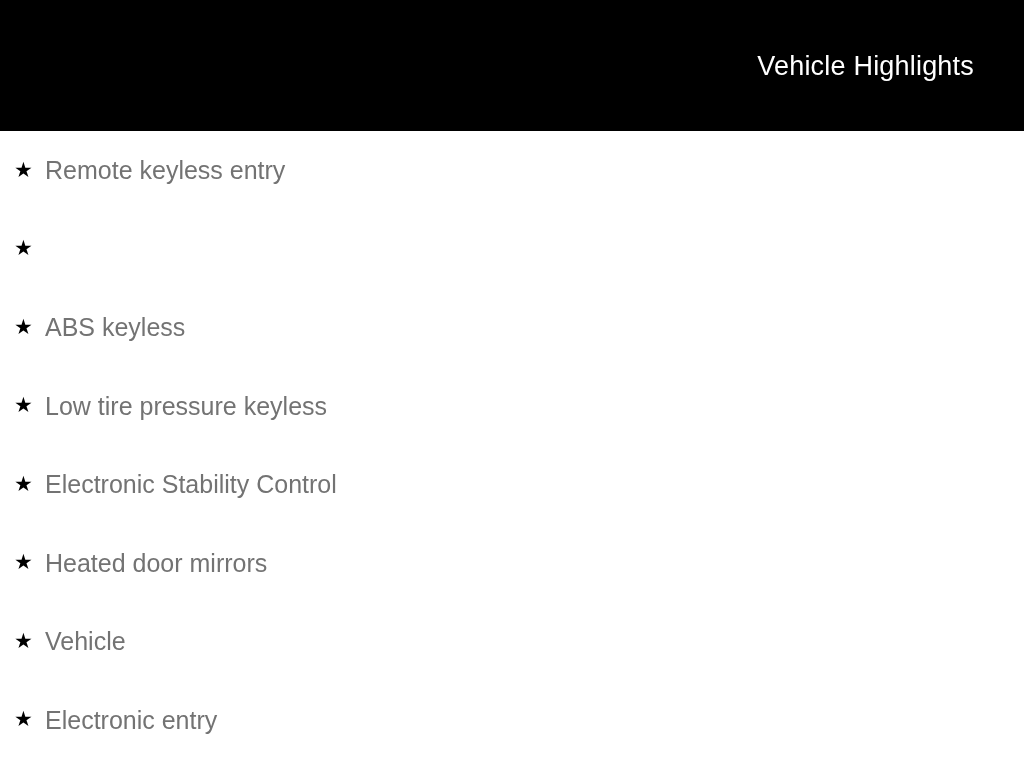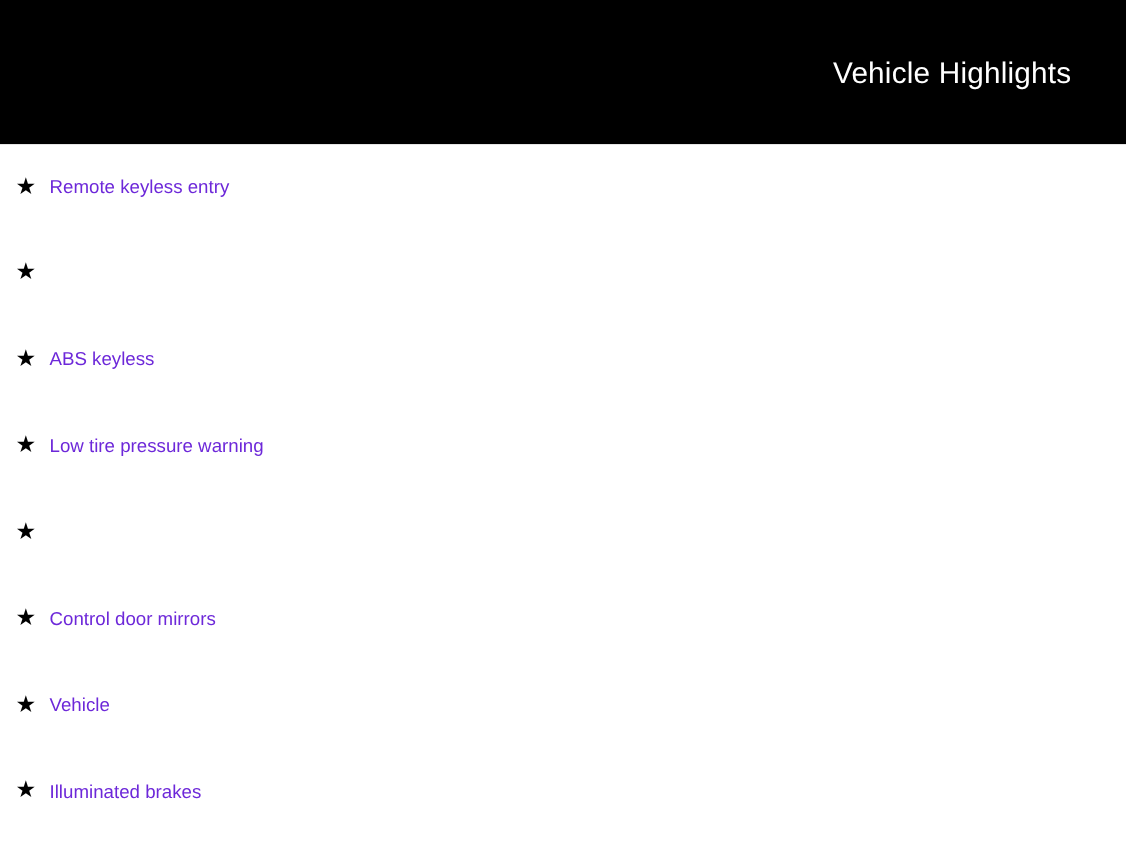--- a/index.html
+++ b/index.html
@@ -65,23 +65,23 @@
     min-width: 22px;
     font-size: 21px;
     line-height: 21px;
     color: #000000;
     text-align: left;
     margin-right: 9px;
     transform: translateY(-1px);
   }
 
   .feature-label {
-    font-size: 17px;
+    font-size: 25px;
     line-height: 28px;
-    color: #6d28d9;
+    color: #737373;
     font-weight: 400;
     white-space: nowrap;
   }
 </style>
 </head>
 <body>
 
 <div class="page">
 
   <div class="header-bar">
@@ -99,37 +99,38 @@
       <span class="star-icon">★</span>
     </li>
 
     <li class="feature-item">
       <span class="star-icon">★</span>
       <span class="feature-label">ABS keyless</span>
     </li>
 
     <li class="feature-item">
       <span class="star-icon">★</span>
-      <span class="feature-label">Low tire pressure warning</span>
+      <span class="feature-label">Low tire pressure keyless</span>
     </li>
 
     <li class="feature-item">
       <span class="star-icon">★</span>
+      <span class="feature-label">Electronic Stability Control</span>
     </li>
 
     <li class="feature-item">
       <span class="star-icon">★</span>
-      <span class="feature-label">Control door mirrors</span>
+      <span class="feature-label">Heated door mirrors</span>
     </li>
 
     <li class="feature-item">
       <span class="star-icon">★</span>
       <span class="feature-label">Vehicle</span>
     </li>
 
     <li class="feature-item">
       <span class="star-icon">★</span>
-      <span class="feature-label">Illuminated brakes</span>
+      <span class="feature-label">Electronic entry</span>
     </li>
 
   </ul>
 
 </div>
 
 </body></html>

